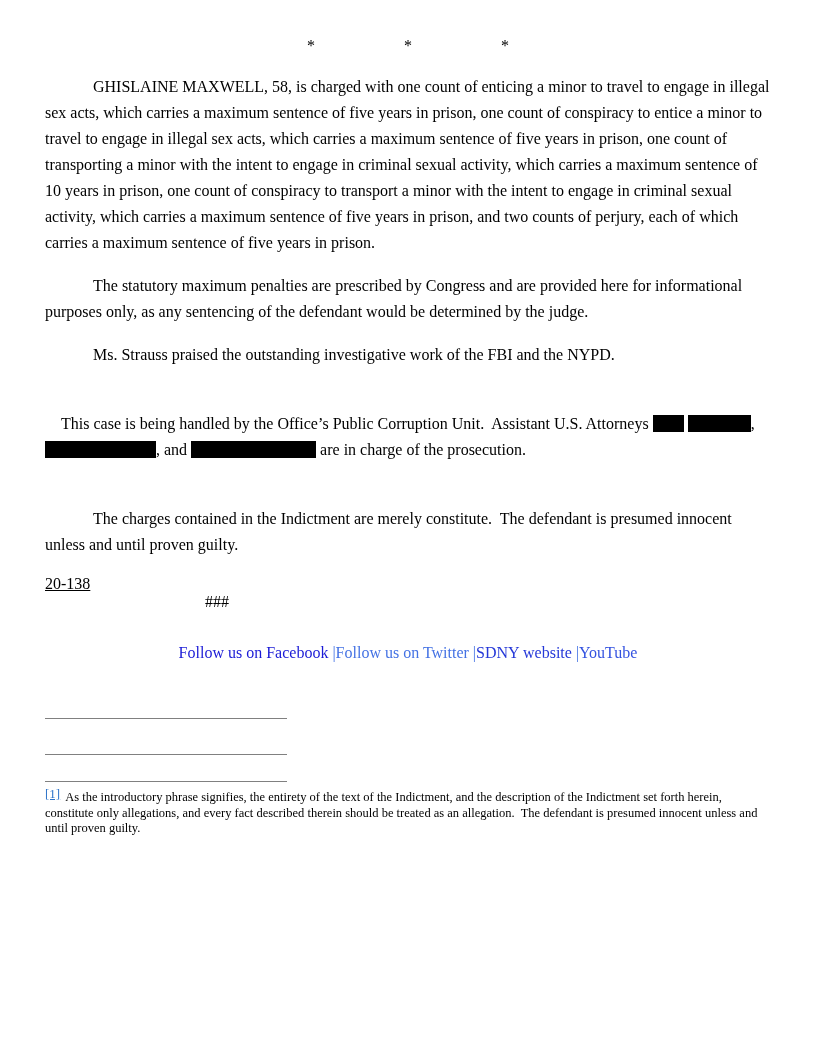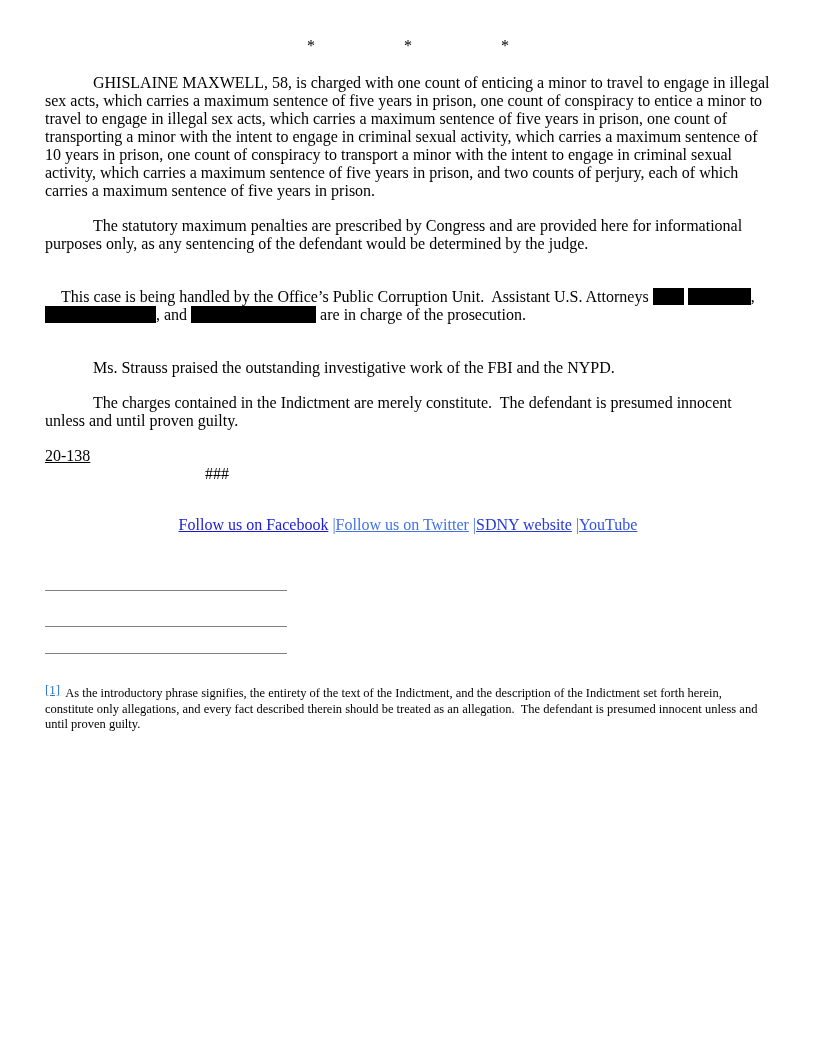--- a/index.html
+++ b/index.html
@@ -19,21 +19,21 @@
     display: flex;
     justify-content: center;
     gap: 89px;
     padding-top: 38px;
     margin: 0 0 21px 0;
     line-height: 15px;
     font-size: 16px;
   }
   p.body-para {
     margin: 0 0 17px 0;
-    line-height: 18px;
+    line-height: 26px;
     text-indent: 48px;
     white-space: pre-wrap;
   }
   .redact {
     display: inline-block;
     height: 17px;
     background: #000000;
     vertical-align: -3px;
   }
   .rw31  { width: 31px; }
@@ -46,34 +46,34 @@
     margin-top: 65px;
     text-align: center;
     line-height: 18px;
   }
   .links-row {
     margin-top: 33px;
     text-align: center;
     line-height: 18px;
     white-space: pre-wrap;
   }
-  .doc-link { text-decoration: underline; cursor: pointer; margin-top: 43px; }
+  .doc-link { cursor: pointer; margin-top: 43px; }
   .link-sep { text-decoration: none; }
   .sig-line {
     width: 242px;
     height: 0;
     border: 0;
     border-top: 1px solid #808080;
     margin: 0;
   }
   .sig-line.first  { margin-top: 56px; }
   .sig-line.second { margin-top: 35px; }
   .sig-line.third  { margin-top: 26px; }
   .footnote {
-    margin-top: 28px;
+    margin-top: 4px;
     font-size: 12.5px;
     line-height: 15.5px;
     white-space: pre-wrap;
   }
   .footnote-ref {
     font-size: 13px;
     text-decoration: underline;
     vertical-align: 3px;
     margin-right: 5px;
     cursor: pointer;
@@ -87,25 +87,25 @@
   <div class="asterisk-row">
     <span>*</span>
     <span>*</span>
     <span>*</span>
   </div>
 
   <p class="body-para">GHISLAINE MAXWELL, 58, is charged with one count of enticing a minor to travel to engage in illegal sex acts, which carries a maximum sentence of five years in prison, one count of conspiracy to entice a minor to travel to engage in illegal sex acts, which carries a maximum sentence of five years in prison, one count of transporting a minor with the intent to engage in criminal sexual activity, which carries a maximum sentence of 10 years in prison, one count of conspiracy to transport a minor with the intent to engage in criminal sexual activity, which carries a maximum sentence of five years in prison, and two counts of perjury, each of which carries a maximum sentence of five years in prison.</p>
 
   <p class="body-para">The statutory maximum penalties are prescribed by Congress and are provided here for informational purposes only, as any sentencing of the defendant would be determined by the judge.</p>
 
+  <p class="body-para">Ms. Strauss praised the outstanding investigative work of the FBI and the NYPD.</p>
+
   <p class="body-para">
     <span>This case is being handled by the Office’s Public Corruption Unit.  Assistant U.S. Attorneys </span><span class="redact rw31"></span><span> </span><span class="redact rw63"></span><span>, </span><span class="redact rw111"></span><span>, and </span><span class="redact rw125"></span><span> are in charge of the prosecution.</span>
   </p>
-
-  <p class="body-para">Ms. Strauss praised the outstanding investigative work of the FBI and the NYPD.</p>
 
   <p class="body-para">The charges contained in the Indictment are merely constitute.  The defendant is presumed innocent unless and until proven guilty.</p>
 
   <div class="case-number">20-138</div>
 
   <div class="end-marker">###</div>
 
 
   <div class="links-row"><a class="doc-link" style="color: rgb(26, 26, 214);">Follow us on Facebook</a><span class="link-sep" style="color: rgb(68, 114, 228);"> |</span><a class="doc-link" style="color: rgb(68, 114, 228);">Follow us on Twitter</a><span class="link-sep" style="color: rgb(68, 114, 228);"> |</span><a class="doc-link" style="color: rgb(37, 56, 216);">SDNY website</a><span class="link-sep" style="color: rgb(68, 114, 228);"> |</span><a class="doc-link" style="color: rgb(51, 82, 224);">YouTube</a></div>
 

